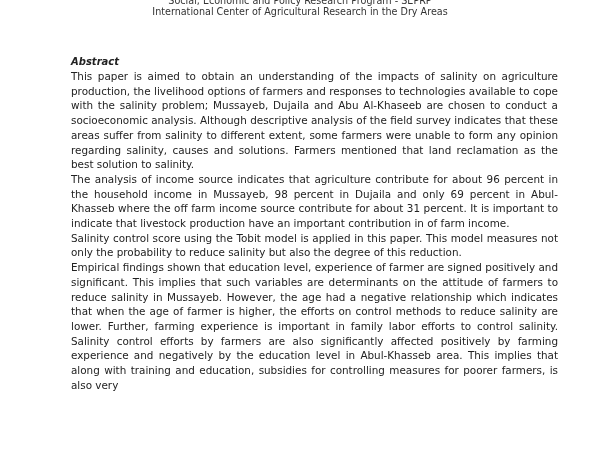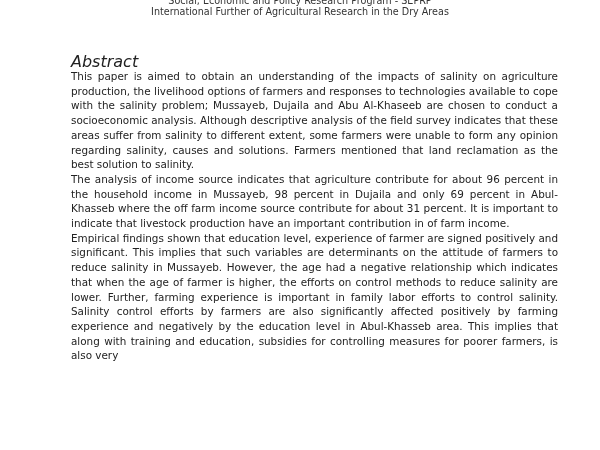--- a/index.html
+++ b/index.html
@@ -31,36 +31,37 @@
     .content {
       position: absolute;
       left: 71px;
       top: 56px;
       width: 487px;
       font-size: 10.4px;
       line-height: 14.7px;
       text-align: justify;
     }
     .abstract-heading {
-      font-weight: normal;
+      font-weight: bold;
       font-style: italic;
-      font-size: 16px;
+      font-size: 10px;
       line-height: 12px;
       margin-bottom: 1px;
     }
     .para {
       margin: 0;
     }
   </style>
 </head>
 <body>
 
 <div>
   <div class="affil affil-1">Social, Economic and Policy Research Program - SEPRP</div>
-  <div class="affil affil-2">International Further of Agricultural Research in the Dry Areas</div>
+  <div class="affil affil-2">International Center of Agricultural Research in the Dry Areas</div>
 </div>
 
 <div class="content">
   <div class="abstract-heading">Abstract</div>
   <p class="para">This paper is aimed to obtain an understanding of the impacts of salinity on agriculture production, the livelihood options of farmers and responses to technologies available to cope with the salinity problem; Mussayeb, Dujaila and Abu Al-Khaseeb are chosen to conduct a socioeconomic analysis. Although descriptive analysis of the field survey indicates that these areas suffer from salinity to different extent, some farmers were unable to form any opinion regarding salinity, causes and solutions. Farmers mentioned that land reclamation as the best solution to salinity.</p>
   <p class="para">The analysis of income source indicates that agriculture contribute for about 96 percent in the household income in Mussayeb, 98 percent in Dujaila and only 69 percent in Abul-Khasseb where the off farm income source contribute for about 31 percent. It is important to indicate that livestock production have an important contribution in of farm income.</p>
+  <p class="para">Salinity control score using the Tobit model is applied in this paper. This model measures not only the probability to reduce salinity but also the degree of this reduction.</p>
   <p class="para">Empirical findings shown that education level, experience of farmer are signed positively and significant. This implies that such variables are determinants on the attitude of farmers to reduce salinity in Mussayeb. However, the age had a negative relationship which indicates that when the age of farmer is higher, the efforts on control methods to reduce salinity are lower. Further, farming experience is important in family labor efforts to control salinity. Salinity control efforts by farmers are also significantly affected positively by farming experience and negatively by the education level in Abul-Khasseb area. This implies that along with training and education, subsidies for controlling measures for poorer farmers, is also very</p>
 </div>
 
 </body></html>

